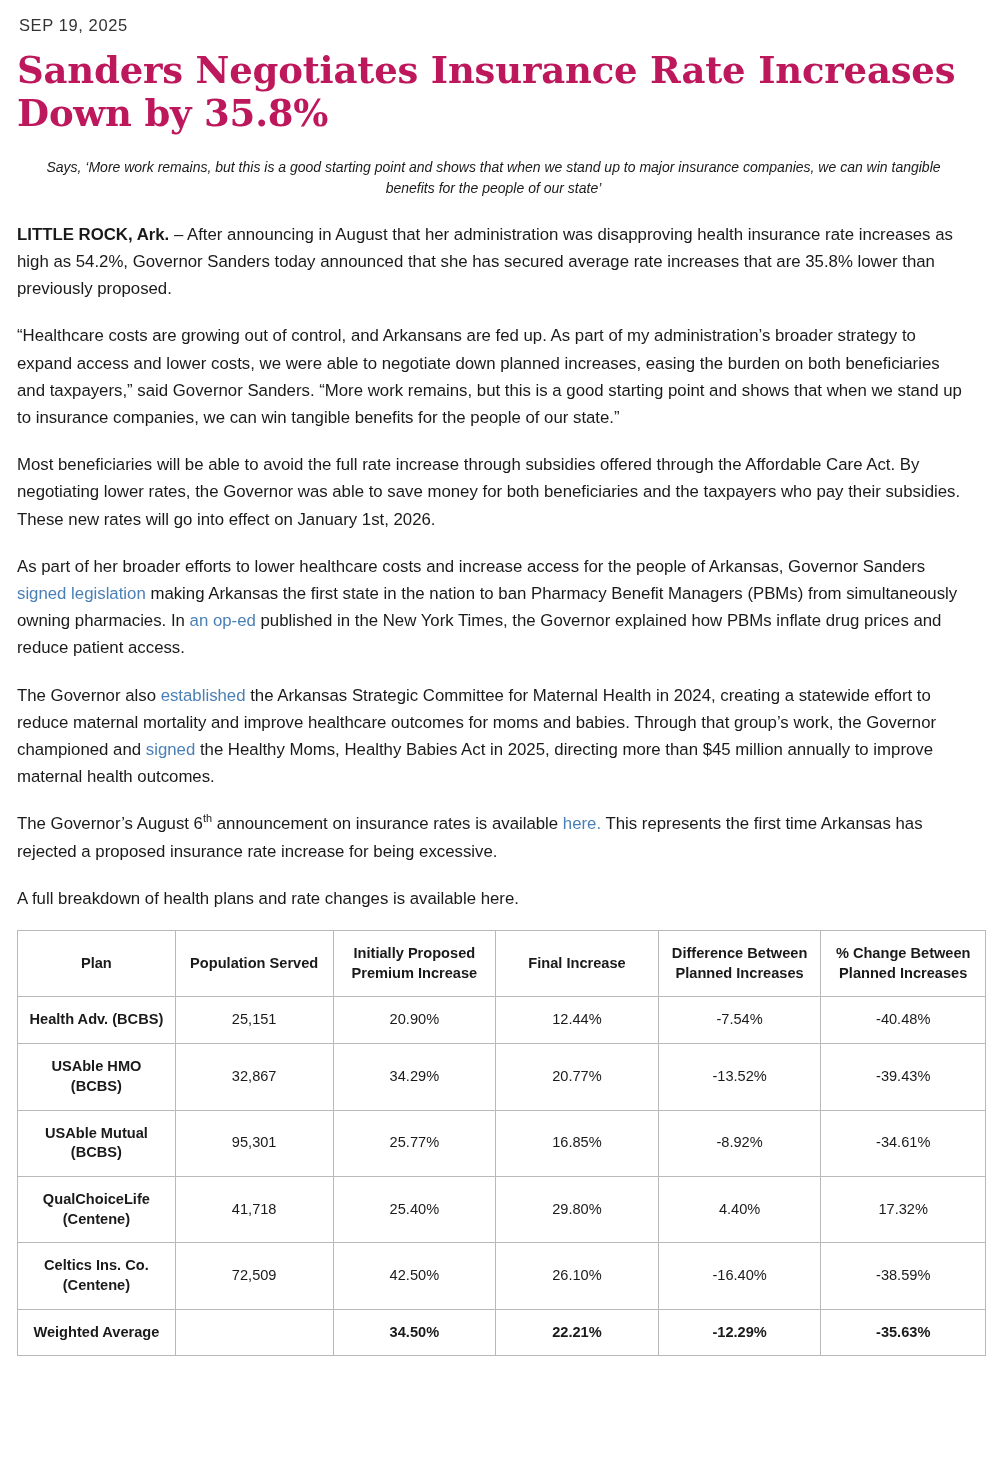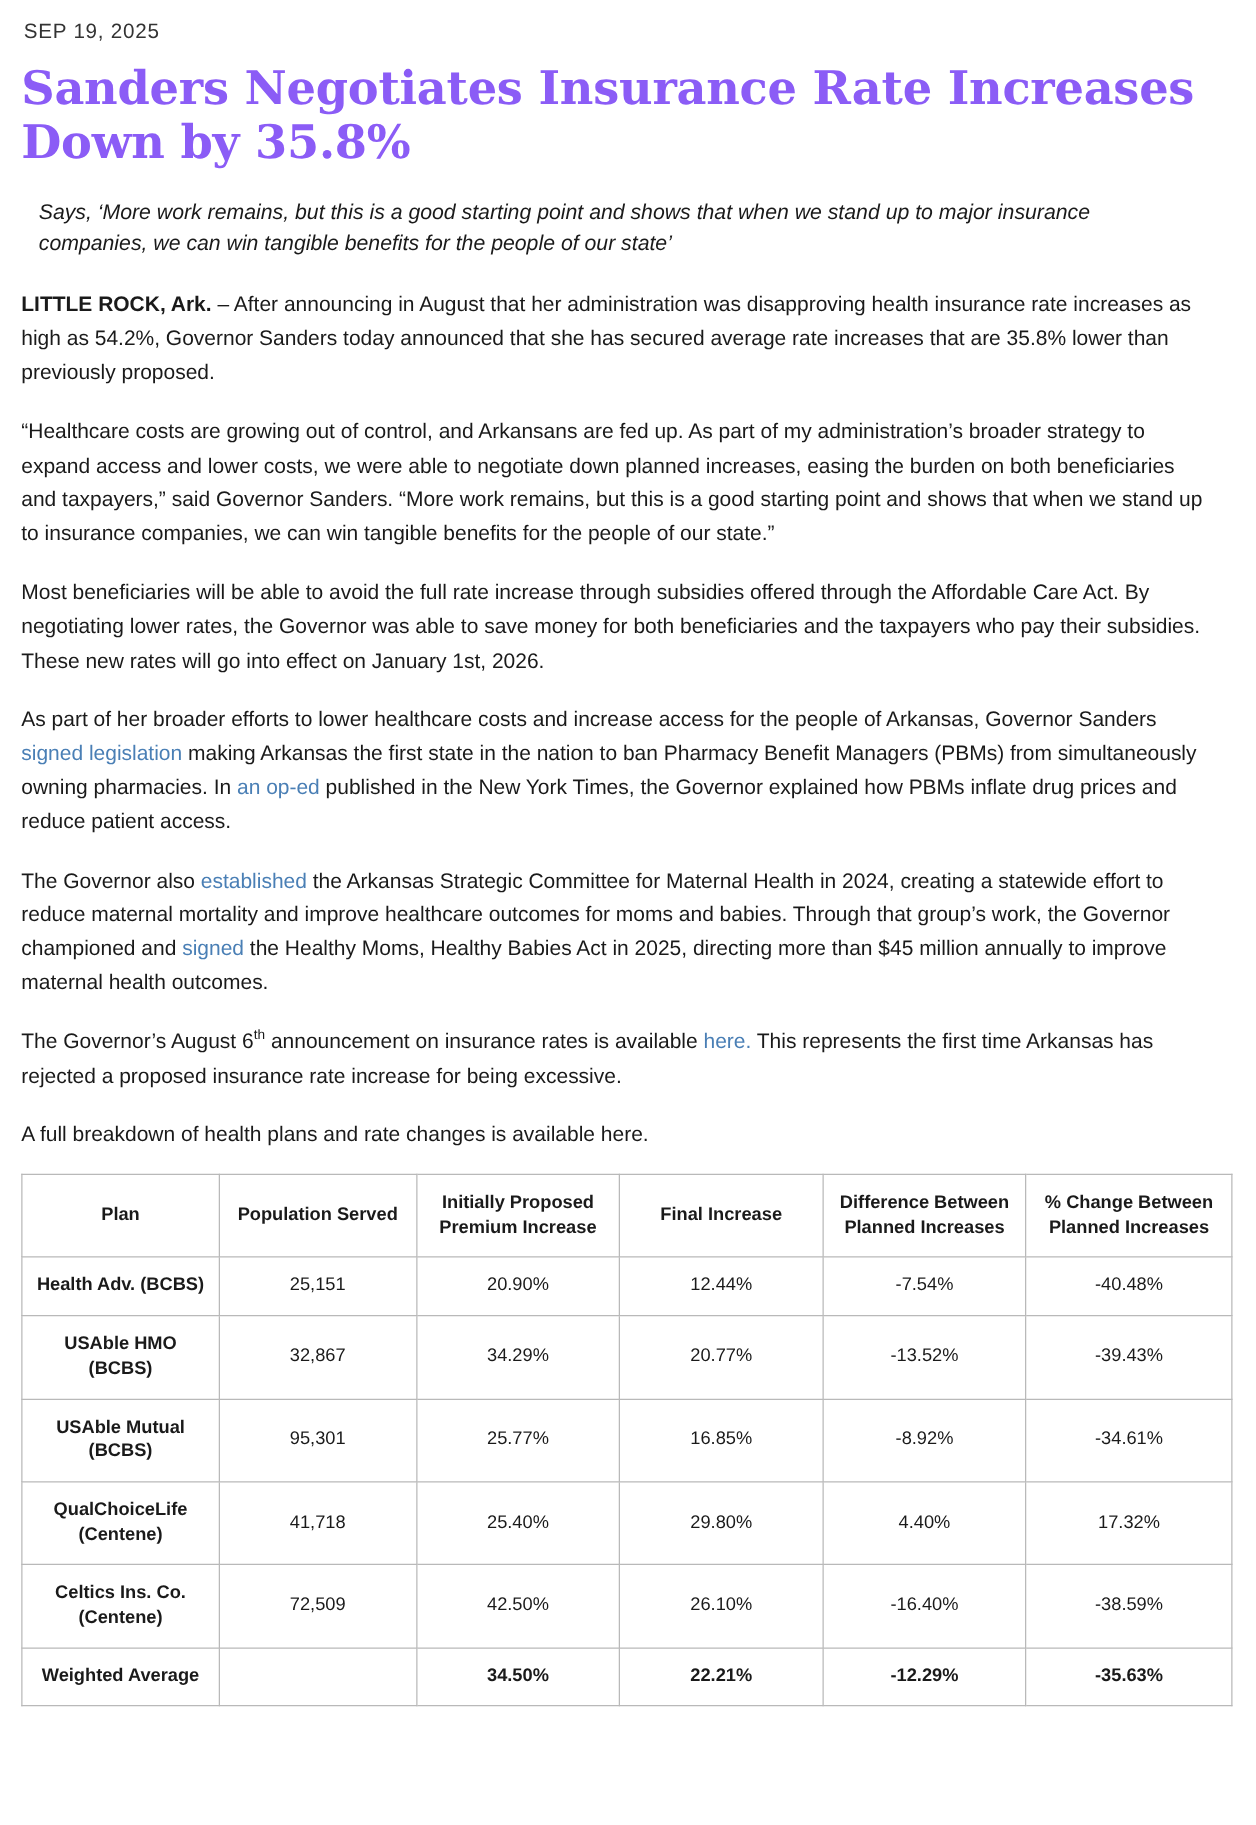--- a/index.html
+++ b/index.html
@@ -23,29 +23,29 @@
     font-size: 16.5px;
     letter-spacing: 0.6px;
     color: #333333;
     margin: 2px 0 14px 2px;
   }
   h1.headline {
     font-family: "DejaVu Serif", serif;
     font-weight: bold;
     font-size: 37px;
     line-height: 1.16;
-    color: #8b5cf6;
+    color: #be185d;
     margin: 0 0 22px 0;
     letter-spacing: -0.2px;
   }
   .subhead {
     font-style: italic;
-    font-size: 17px;
+    font-size: 14px;
     line-height: 1.5;
-    text-align: left;
+    text-align: center;
     color: #1a1a1a;
     margin: 0 30px 22px 14px;
   }
   p.body-par {
     font-size: 16.8px;
     line-height: 1.62;
     margin: 0 16px 20px 0;
     color: #1a1a1a;
   }
   p.body-par.tight {

